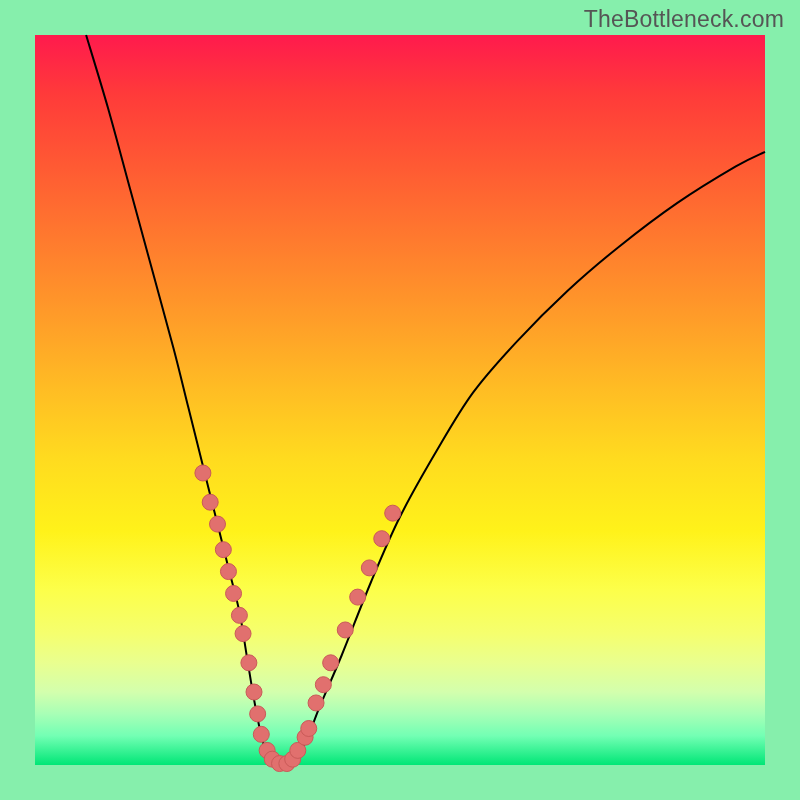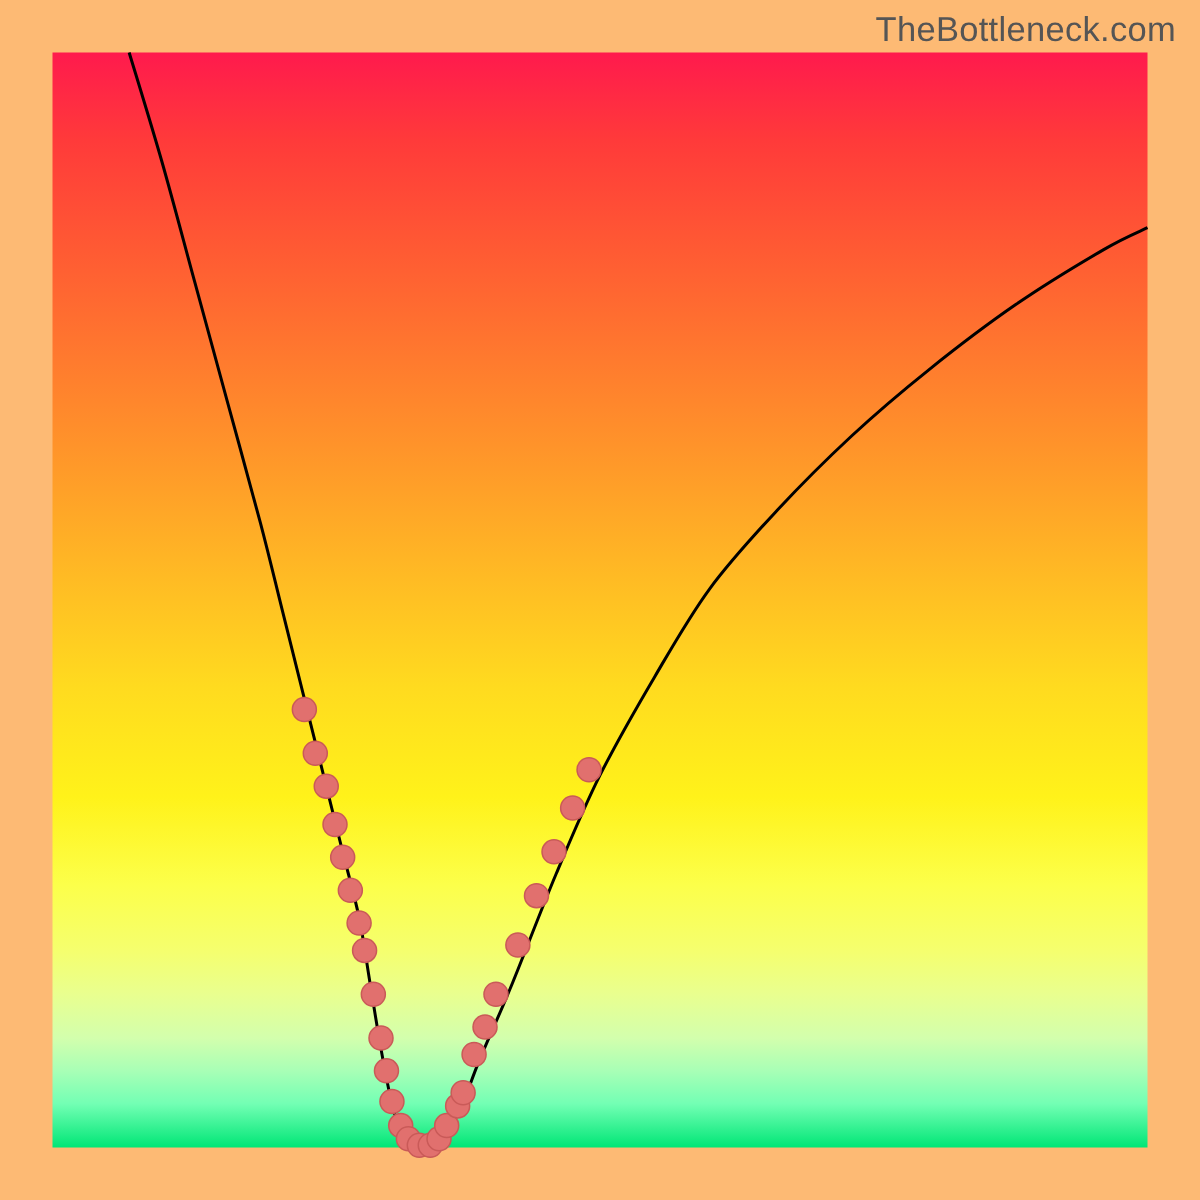--- a/index.html
+++ b/index.html
@@ -10,21 +10,21 @@
     overflow: hidden;
     background: #000;
     font-family: Arial, Helvetica, sans-serif;
   }
   .frame {
     position: absolute;
     top: 0;
     left: 0;
     width: 800px;
     height: 800px;
-    background: #fdba74;
+    background: #86efac;
   }
   .plot-area {
     position: absolute;
     top: 35px;
     left: 35px;
     width: 730px;
     height: 730px;
     background: linear-gradient(to bottom,
       #ff1a4d 0%,
       #ff3a3a 8%,

